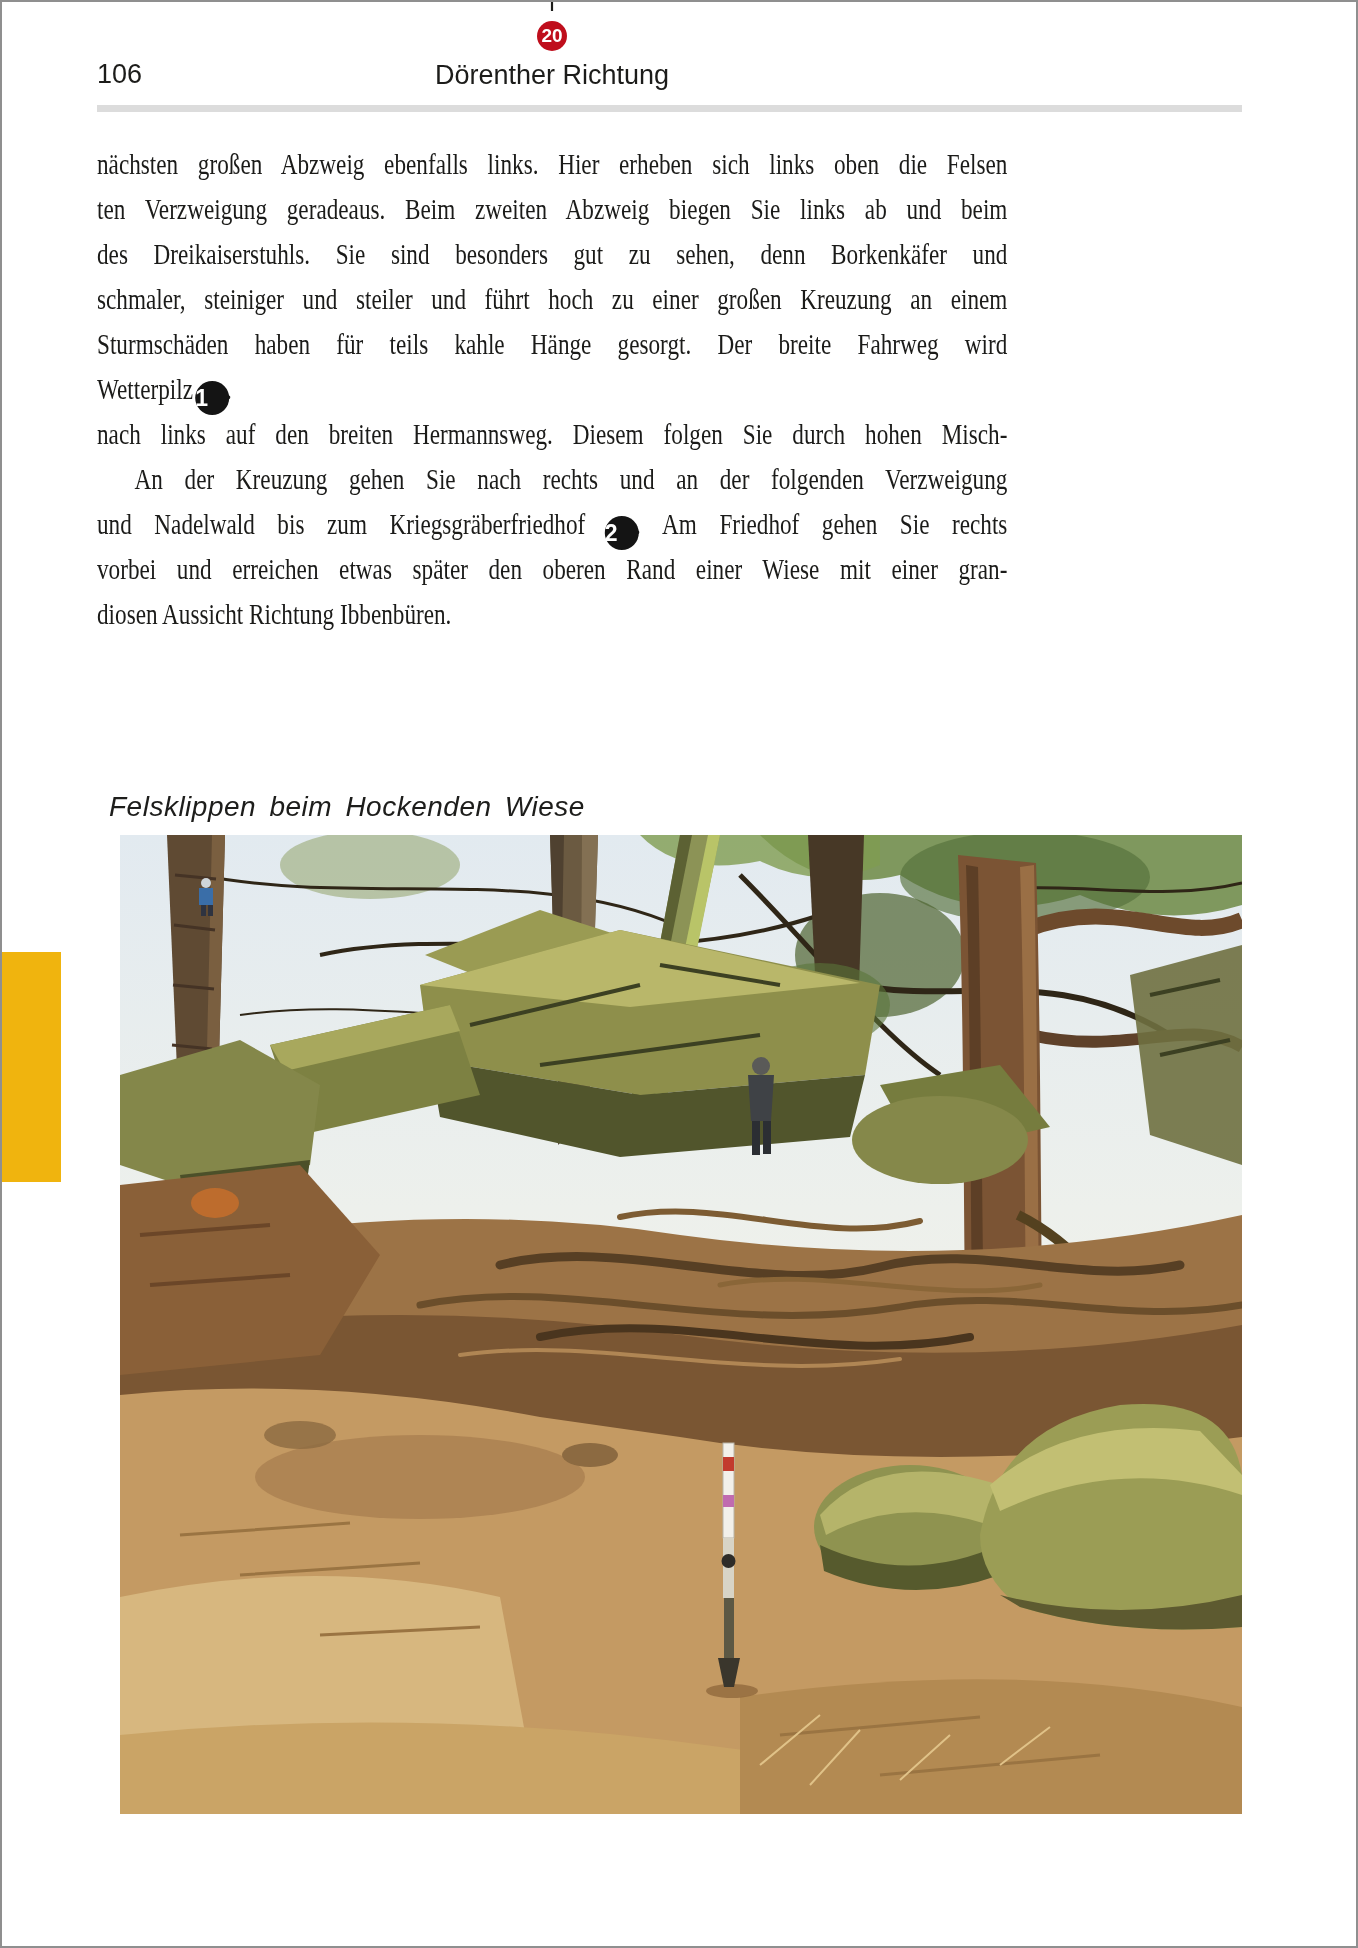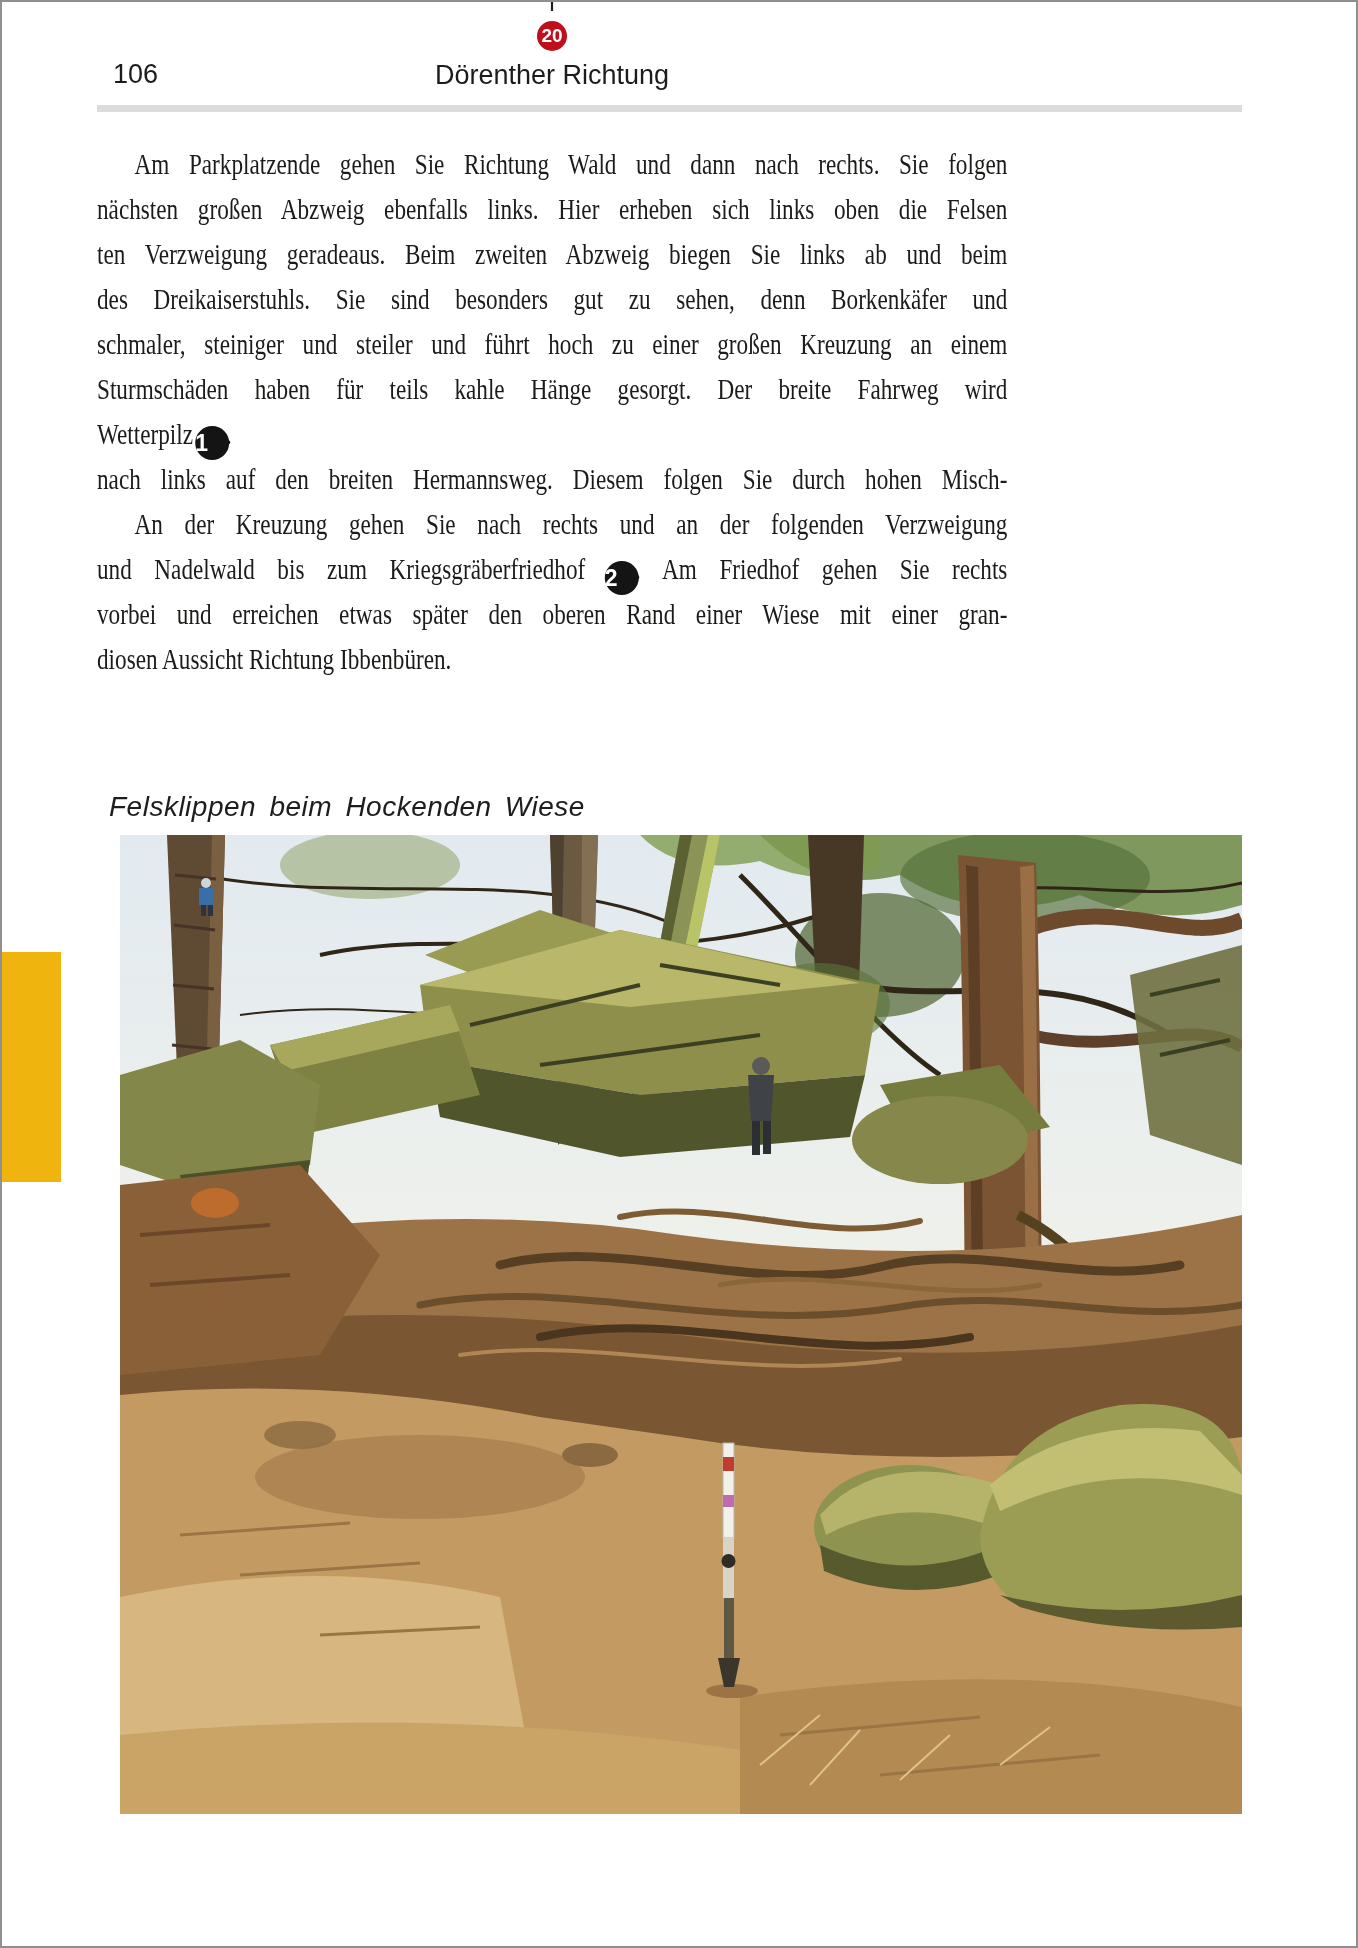--- a/index.html
+++ b/index.html
@@ -2,21 +2,21 @@
 <html><head>
 <meta charset="utf-8">
 <style>
   html,body{margin:0;padding:0;background:#fff;}
   .page{
     position:relative;width:1358px;height:1948px;background:#ffffff;
     box-sizing:border-box;border:2px solid #8f8f8f;overflow:hidden;
     font-family:"Liberation Sans",sans-serif;color:#1c1c1a;
   }
   
-  .page-number{position:absolute;left:95px;top:57px;font-size:27px;color:#1c1c1a;margin-left:16px;}
+  .page-number{position:absolute;left:95px;top:57px;font-size:27px;color:#1c1c1a;}
   .header-title{
     position:absolute;left:95px;top:55px;width:910px;height:34px;
     display:flex;justify-content:flex-end;align-items:center;gap:9px;font-size:27px;color:#1c1c1a;flex-direction:column;
   }
   .route-badge{
     display:inline-block;width:30px;height:30px;border-radius:50%;
     background:#bf0e1c;color:#ffffff;font-weight:bold;font-size:19px;
     line-height:30px;text-align:center;
   }
   .header-rule{position:absolute;left:95px;top:103px;width:1145px;height:7px;background:#dcdcdc;}
@@ -57,23 +57,20 @@
   <div class="header-title">
     <span>Teutoburger Wald</span>
     <span>|</span>
     <span class="route-badge">20</span>
     <span>Dörenther Richtung</span>
   </div>
 
   <div class="header-rule"></div>
 
   <main class="body-text">
-      <div class="line">
-        <span class="line-inner indent"><span>Am Parkplatzende gehen Sie Richtung Wald und dann nach rechts. Sie folgen</span></span>
-      </div>
       <div class="line">
         <span class="line-inner"><span>nächsten großen Abzweig ebenfalls links. Hier erheben sich links oben die Felsen</span></span>
       </div>
       <div class="line">
         <span class="line-inner"><span>ten Verzweigung geradeaus. Beim zweiten Abzweig biegen Sie links ab und beim</span></span>
       </div>
       <div class="line">
         <span class="line-inner"><span>des Dreikaiserstuhls. Sie sind besonders gut zu sehen, denn Borkenkäfer und</span></span>
       </div>
       <div class="line">

